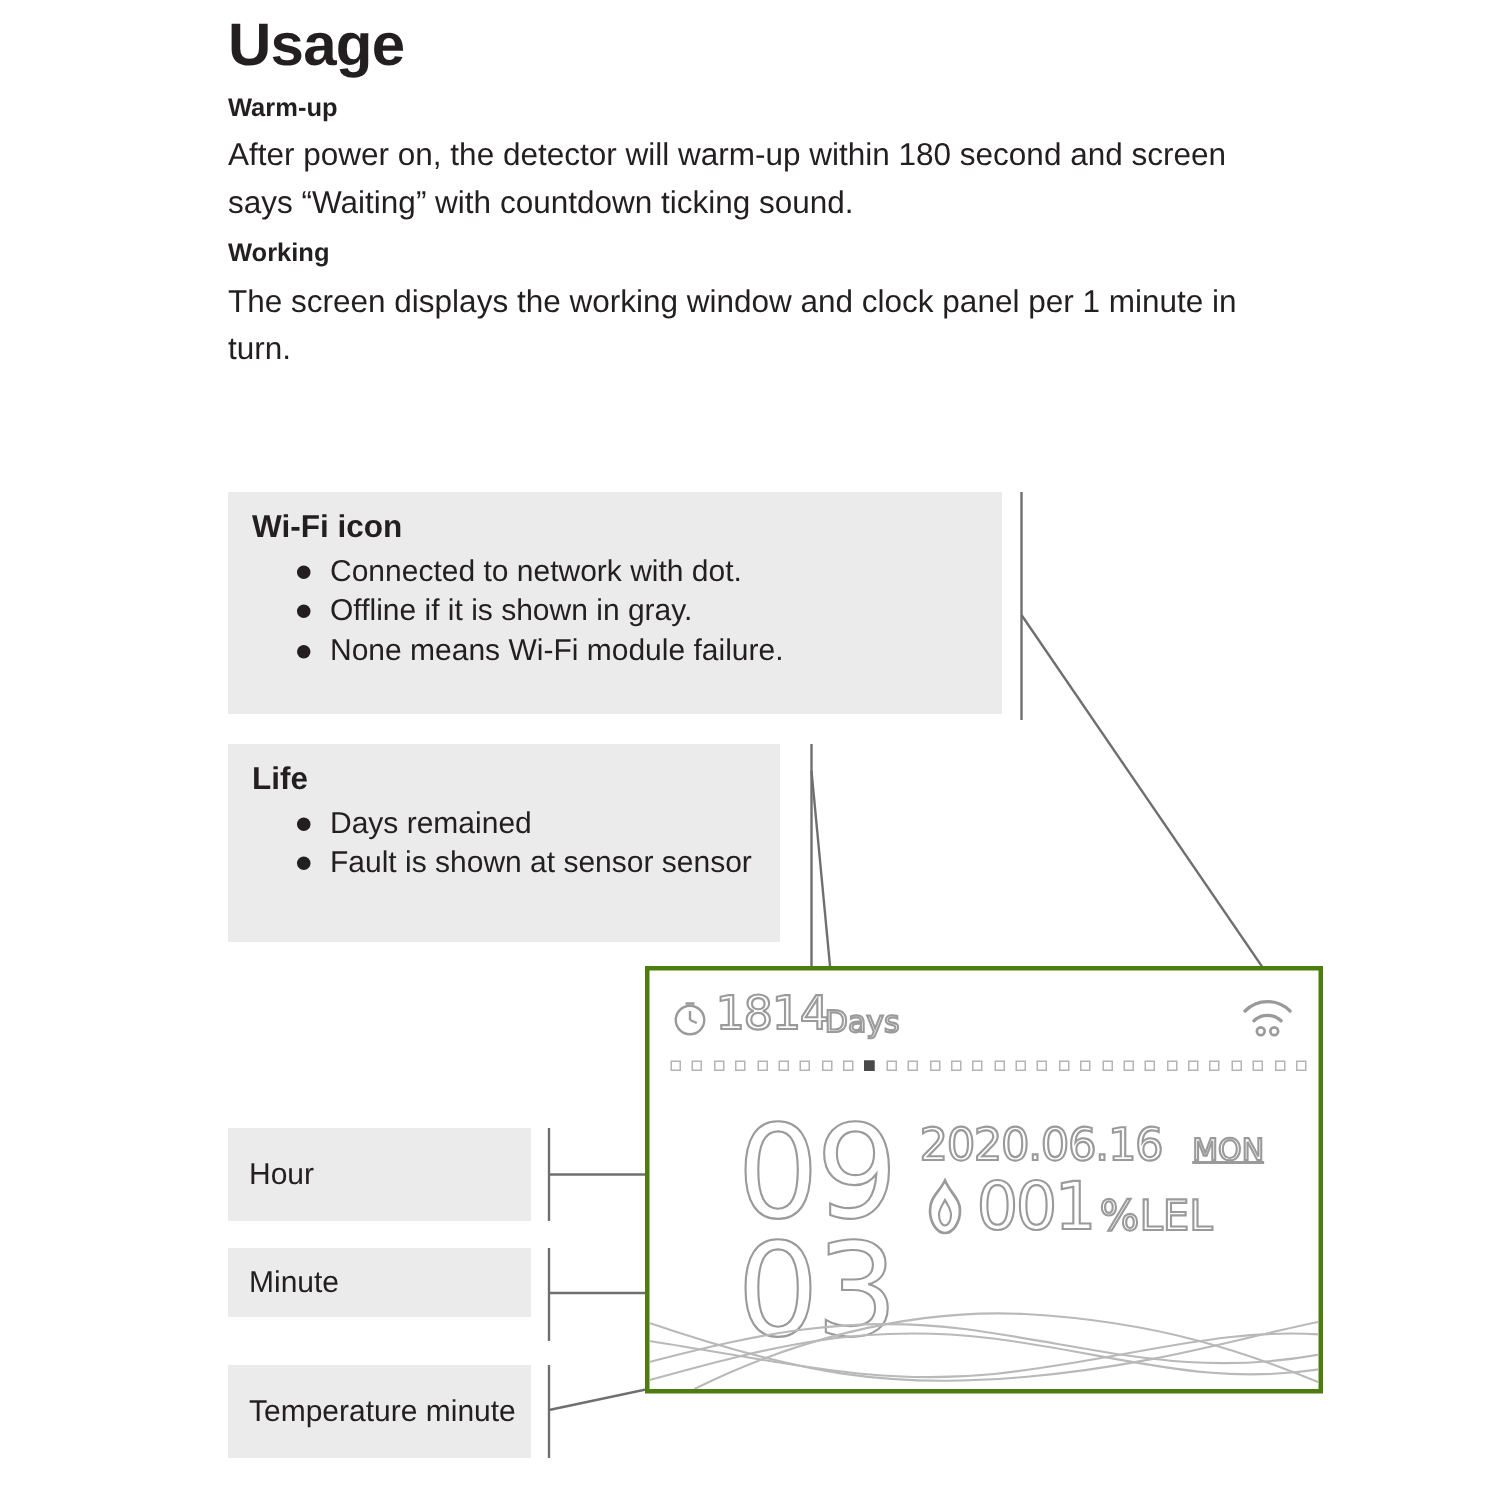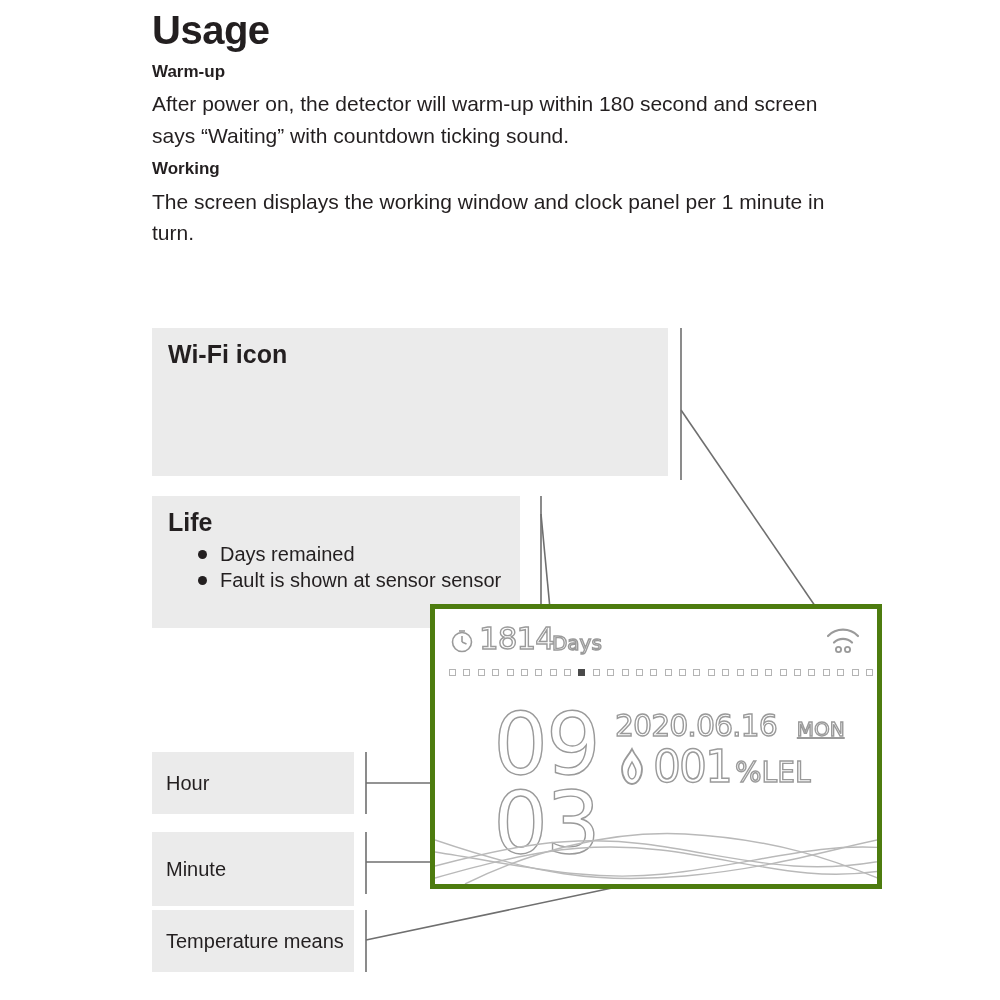--- a/index.html
+++ b/index.html
@@ -44,21 +44,21 @@
   }
 
   
   .callout {
     position: absolute;
     background: #ebebeb;
     box-sizing: border-box;
     padding: 12px 16px 14px 16px;
   }
   .callout .c-title {
-    font-size: 25px;
+    font-size: 21px;
     font-weight: bold;
     margin: 0 0 4px 0;
   }
   .callout ul {
     margin: 0;
     padding: 0 0 0 30px;
     list-style: none;
   }
   .callout li {
     font-size: 20px;
@@ -95,40 +95,40 @@
     position: absolute;
     background: #ebebeb;
     box-sizing: border-box;
     display: flex;
     align-items: center;
     padding-left: 14px;
     font-size: 20px;
     line-height: 1.25;
   }
   #label-hour     { left: 152px; top: 752px; width: 202px; height: 62px; }
-  #label-minute   { left: 152px; top: 832px; width: 202px; height: 74px; }
+  #label-minute   { left: 152px; top: 832px; width: 202px; height: 46px; }
   #label-temp     { left: 152px; top: 910px; width: 202px; height: 62px; }
 
   
   #leaders {
     position: absolute;
     left: 0; top: 0;
     width: 1000px;
     height: 1000px;
     pointer-events: none;
   }
 
   
   #device {
     position: absolute;
     left: 430px;
-    top: 604px;
+    top: 644px;
     width: 452px;
     height: 285px;
-    border: 5px solid #4d7c0f;
+    border: 3px solid #4d7c0f;
     box-sizing: border-box;
     background: #ffffff;
     overflow: hidden;
   }
   #device .topline {
     position: absolute;
     left: 14px;
     top: 14px;
     display: flex;
     align-items: center;
@@ -234,33 +234,38 @@
 
   <h2 class="h2">Warm-up</h2>
   <p class="para">After power on, the detector will warm-up within 180 second and screen says “Waiting” with countdown ticking sound.</p>
 
   <h2 class="h2">Working</h2>
   <p class="para">The screen displays the working window and clock panel per 1 minute in turn.</p>
 </div>
 
 <div class="callout" id="callout-wifi">
   <div class="c-title">Wi-Fi icon</div>
+  <ul>
+    <li>Connected to network with dot.</li>
+    <li>Offline if it is shown in gray.</li>
+    <li>None means Wi-Fi module failure.</li>
+  </ul>
 </div>
 
 <div class="callout" id="callout-life">
   <div class="c-title">Life</div>
   <ul>
     <li>Days remained</li>
     <li>Fault is shown at sensor sensor</li>
   </ul>
 </div>
 
 <div class="label-box" id="label-hour">Hour</div>
 <div class="label-box" id="label-minute">Minute</div>
-<div class="label-box" id="label-temp">Temperature means</div>
+<div class="label-box" id="label-temp">Temperature minute</div>
 
 <svg id="leaders" viewBox="0 0 1000 1000">
   <g stroke="#6f6f6f" stroke-width="1.6" fill="none">
 
     <path d="M681 328 L681 480"></path>
     <path d="M681 410 L852 660"></path>
 
     <path d="M541 496 L541 690"></path>
     <path d="M541 514 L556 672"></path>
 

